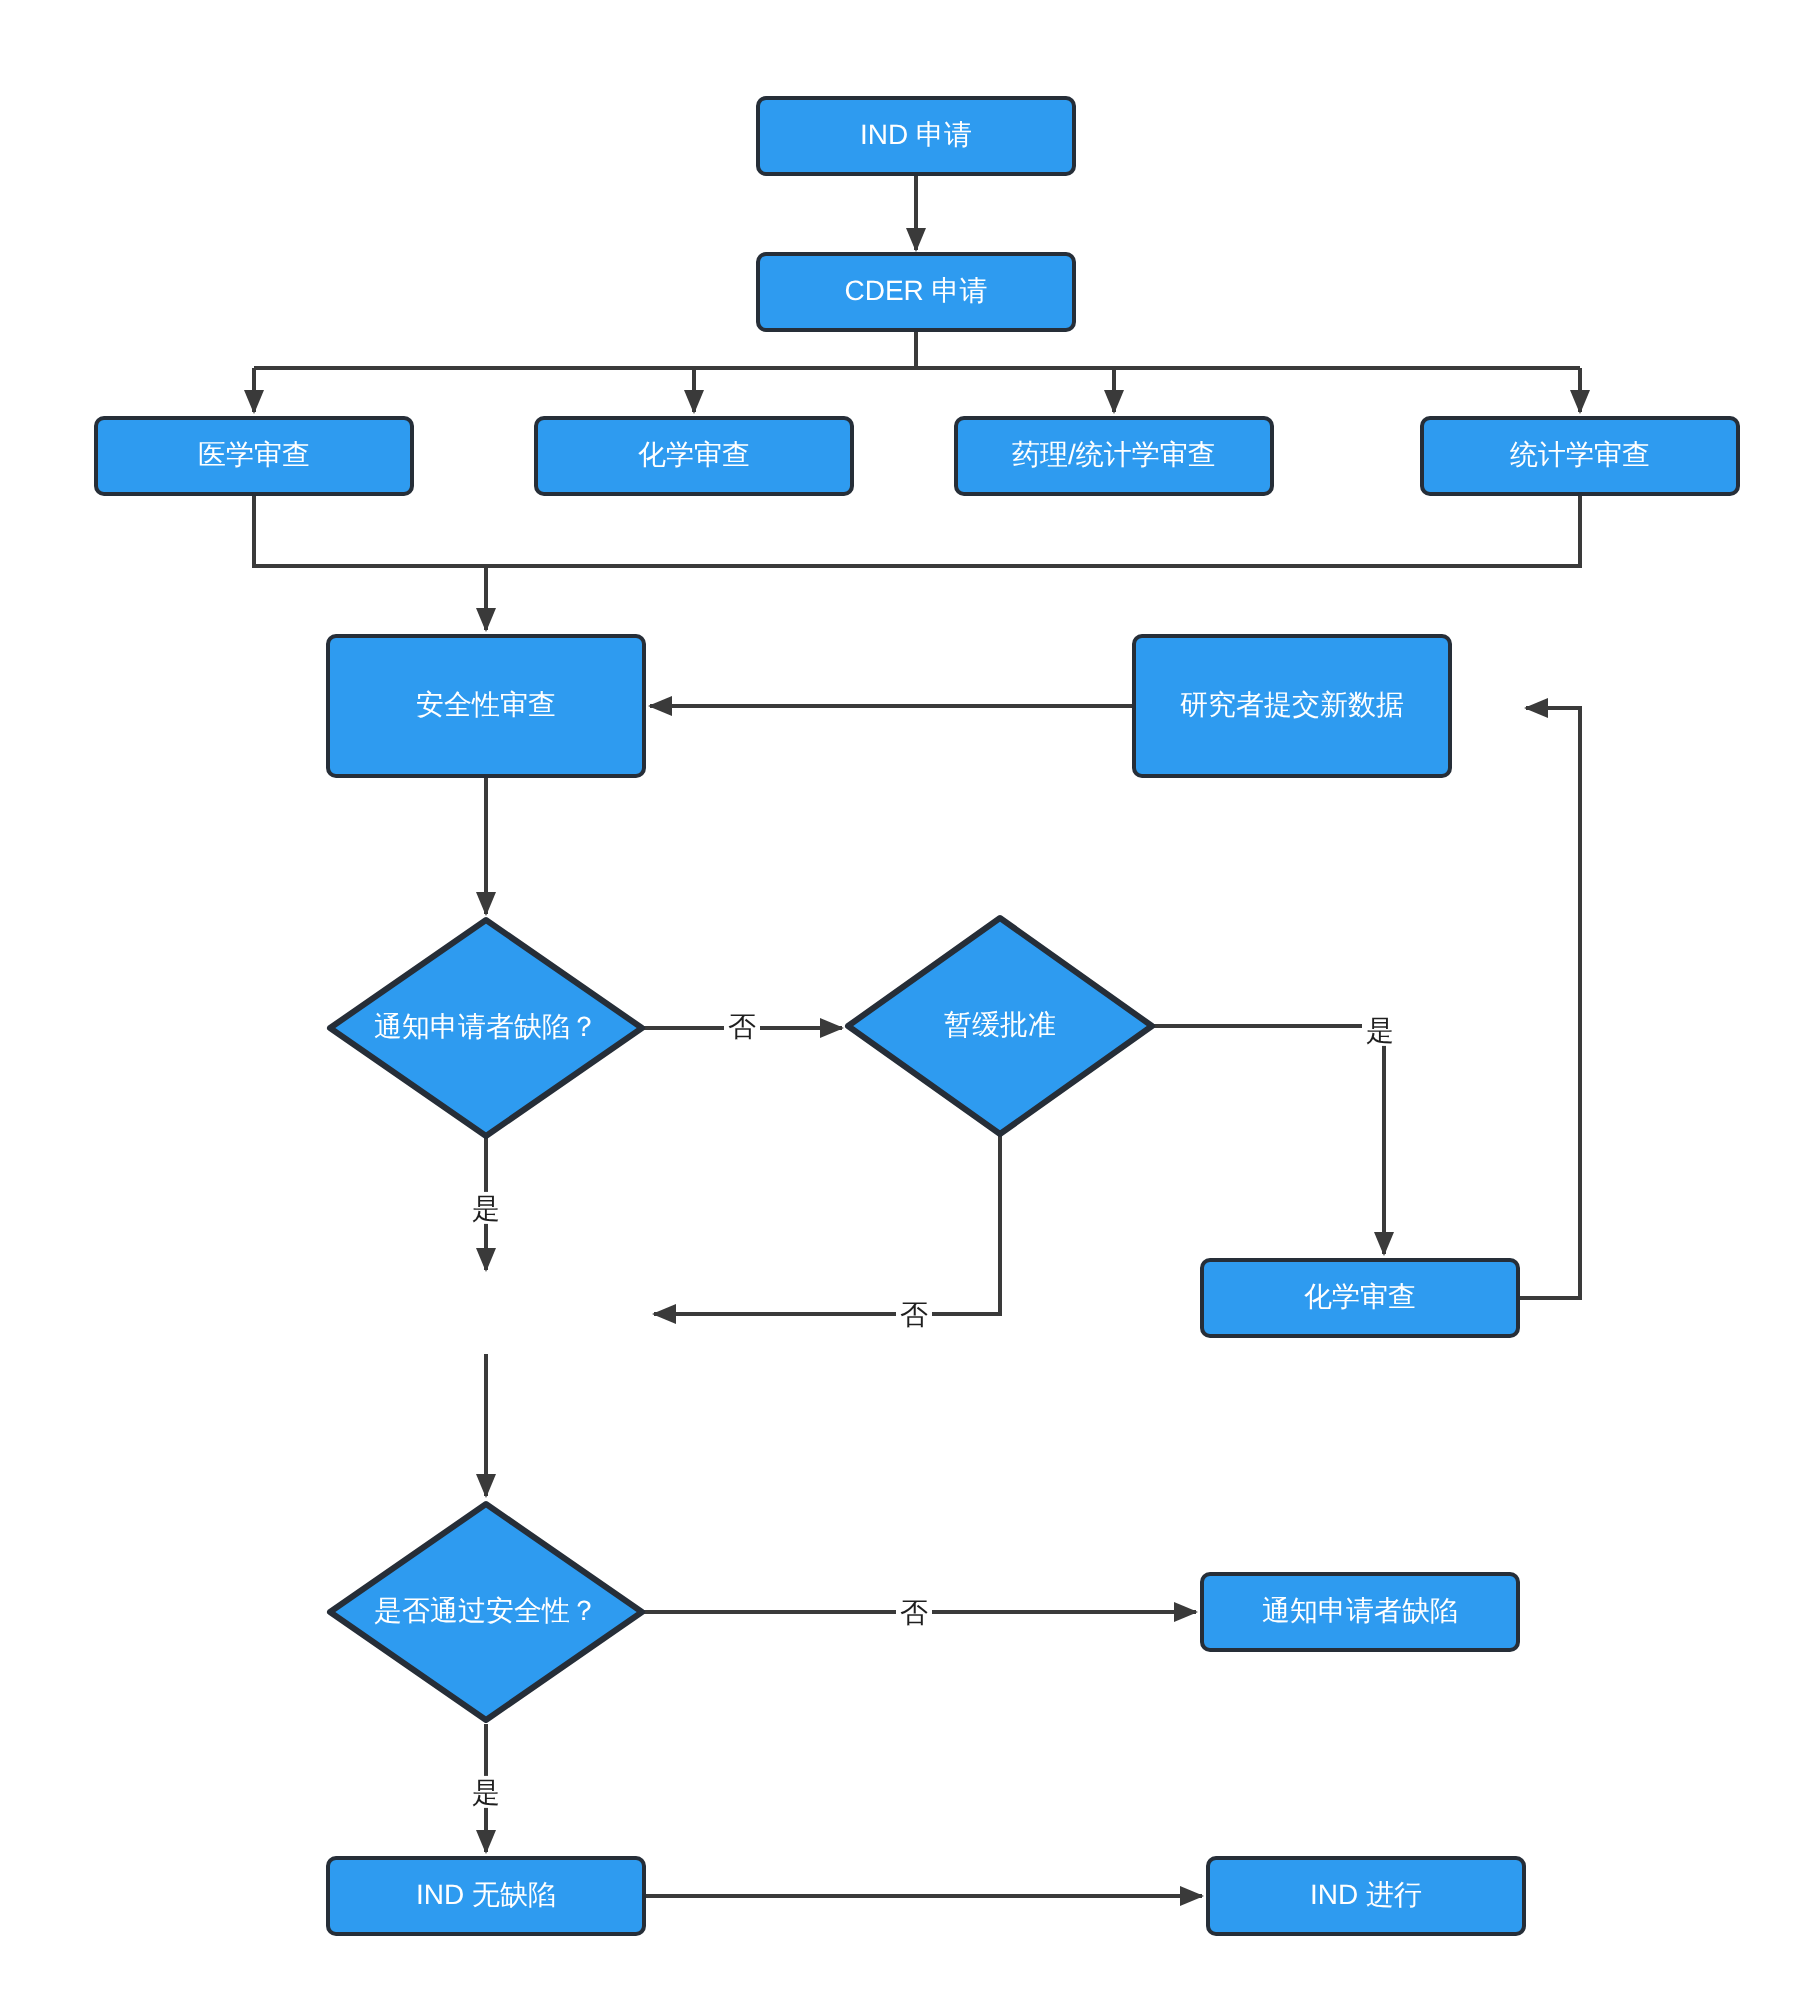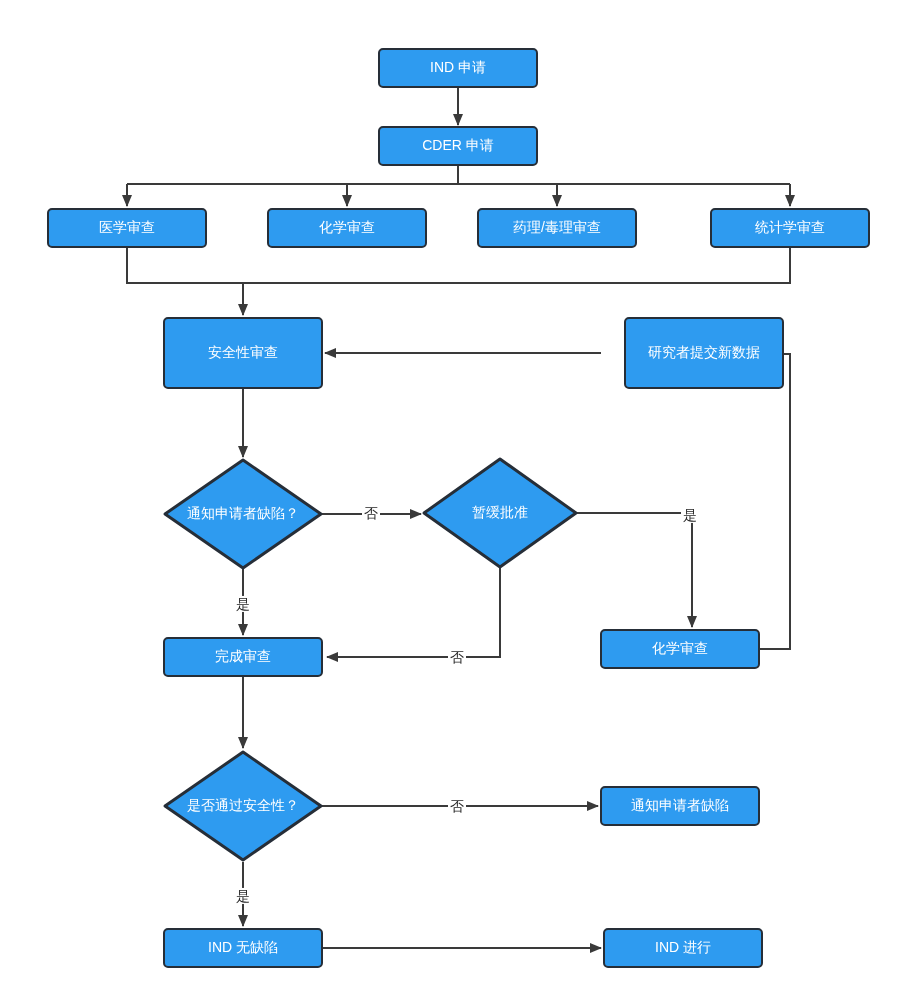--- a/index.html
+++ b/index.html
@@ -105,36 +105,33 @@
   <div class="node rect" style="left:378px;top:126px">
     <span class="node-label">CDER 申请</span>
   </div>
   <div class="node rect" style="left:47px;top:208px">
     <span class="node-label">医学审查</span>
   </div>
   <div class="node rect" style="left:267px;top:208px">
     <span class="node-label">化学审查</span>
   </div>
   <div class="node rect" style="left:477px;top:208px">
-    <span class="node-label">药理/毒理审查</span>
+    <span class="node-label">药理/统计学审查</span>
   </div>
   <div class="node rect" style="left:710px;top:208px">
     <span class="node-label">统计学审查</span>
   </div>
   <div class="node rect tall" style="left:163px;top:317px">
     <span class="node-label">安全性审查</span>
   </div>
-  <div class="node rect tall" style="left:624px;top:317px">
+  <div class="node rect tall" style="left:566px;top:317px">
     <span class="node-label">研究者提交新数据</span>
   </div>
   <div class="node rect" style="left:600px;top:629px">
     <span class="node-label">化学审查</span>
-  </div>
-  <div class="node rect" style="left:163px;top:637px">
-    <span class="node-label">完成审查</span>
   </div>
   <div class="node rect" style="left:163px;top:928px">
     <span class="node-label">IND 无缺陷</span>
   </div>
   <div class="node rect" style="left:600px;top:786px">
     <span class="node-label">通知申请者缺陷</span>
   </div>
   <div class="node rect" style="left:603px;top:928px">
     <span class="node-label">IND 进行</span>
   </div>

